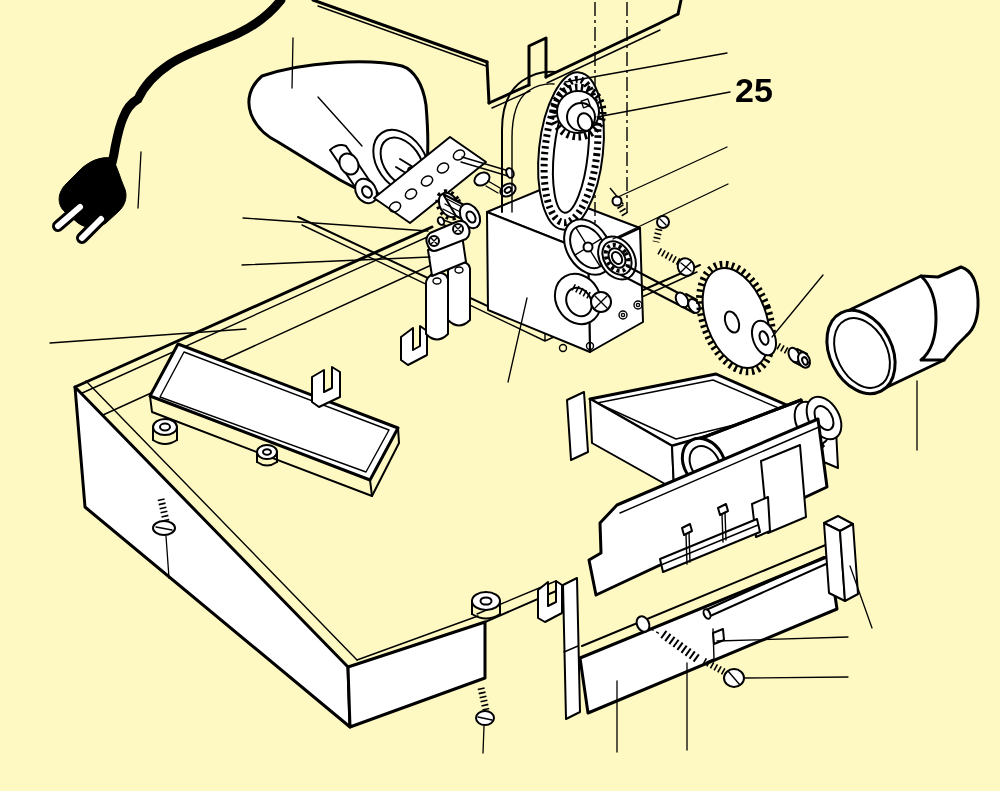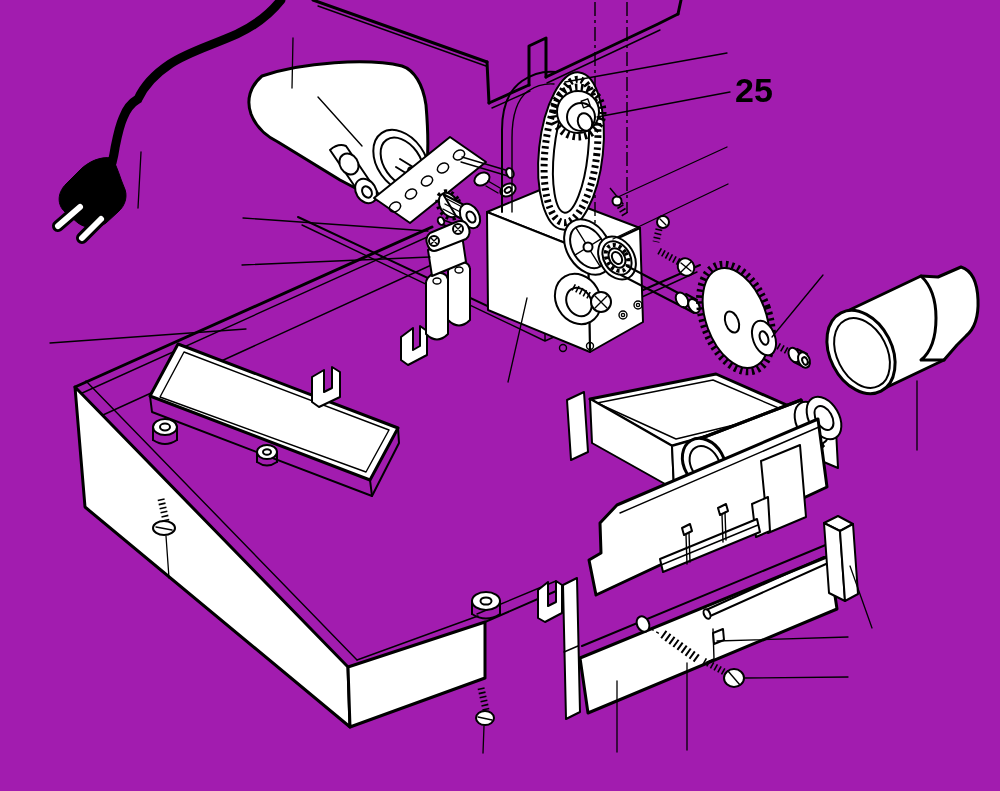--- a/index.html
+++ b/index.html
@@ -1,16 +1,16 @@
 <!DOCTYPE html>
 <html><head>
 <meta charset="utf-8">
 <style>
   html,body{margin:0;padding:0;background:#fff;}
-  .stage{position:relative;width:1000px;height:791px;background:#a21caf;overflow:hidden;
+  .stage{position:relative;width:1000px;height:791px;background:#fef9c3;overflow:hidden;
          font-family:"Liberation Sans",sans-serif;}
   svg{display:block}
   .ln{fill:none;stroke:#000;stroke-width:2;stroke-linejoin:round;stroke-linecap:round}
   .lt{fill:none;stroke:#000;stroke-width:1.4;stroke-linejoin:round;stroke-linecap:round}
   .tk{fill:none;stroke:#000;stroke-width:3;stroke-linejoin:round;stroke-linecap:round}
   .w{fill:#fff;stroke:#000;stroke-width:2;stroke-linejoin:round}
   .wt{fill:#fff;stroke:#000;stroke-width:3;stroke-linejoin:round}
   .blk{fill:#000;stroke:#000;stroke-width:1}
   .ld{fill:none;stroke:#000;stroke-width:1.3;stroke-linecap:round}
   .cl{fill:none;stroke:#000;stroke-width:1.4;stroke-dasharray:14 4 3 4}

